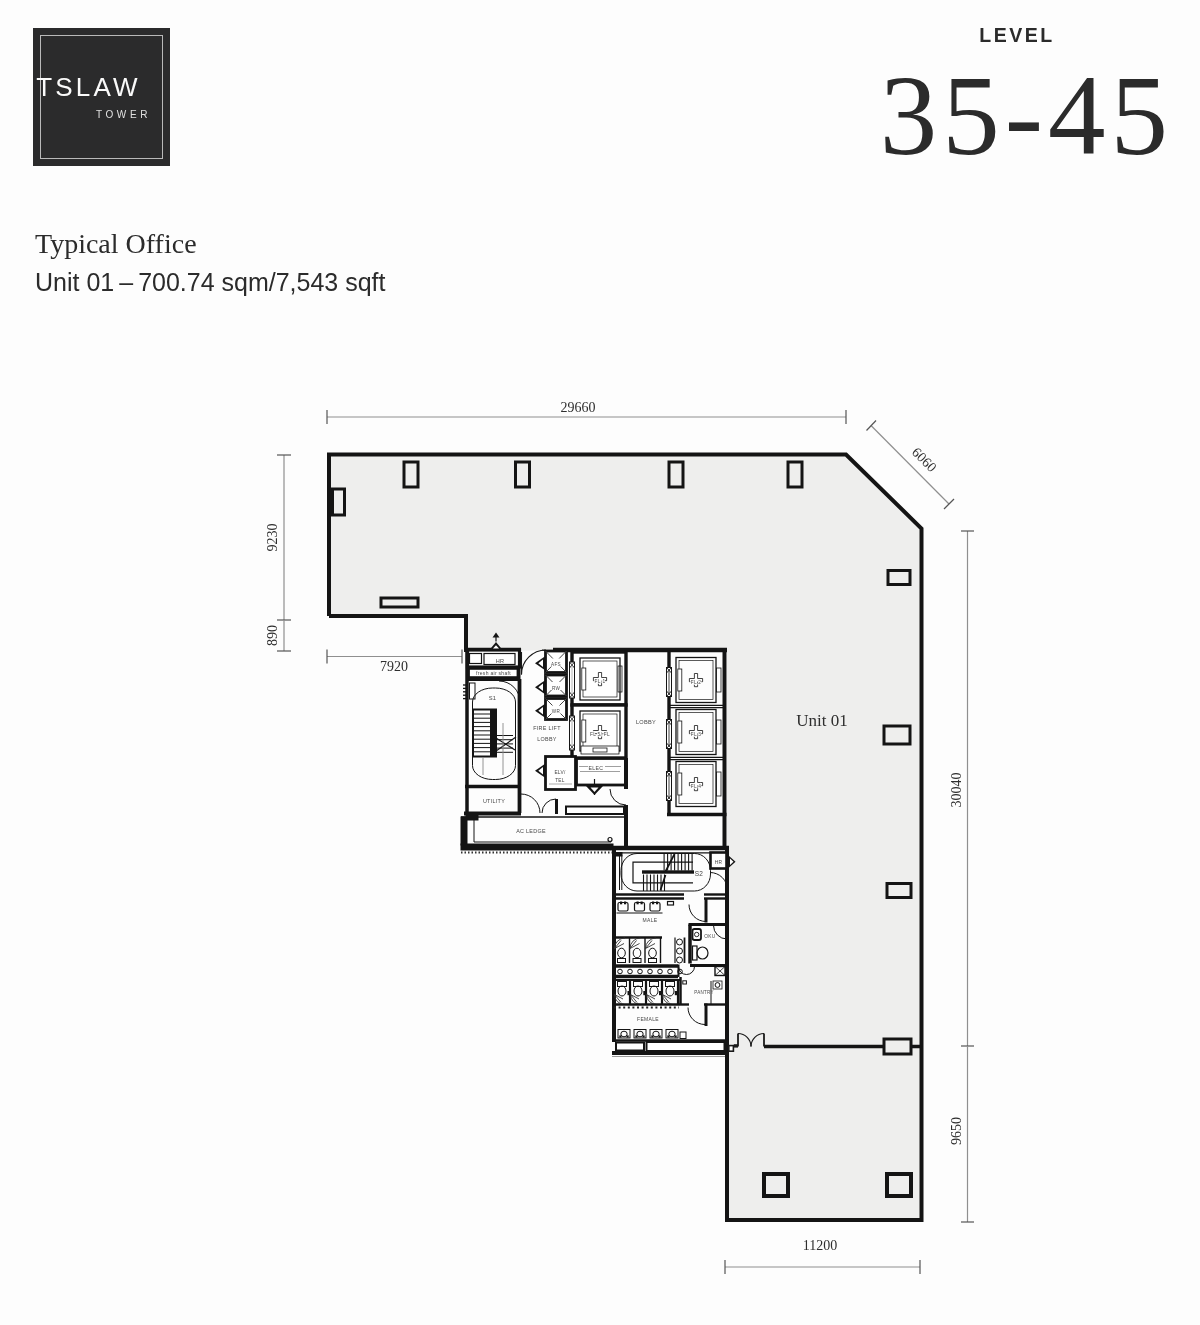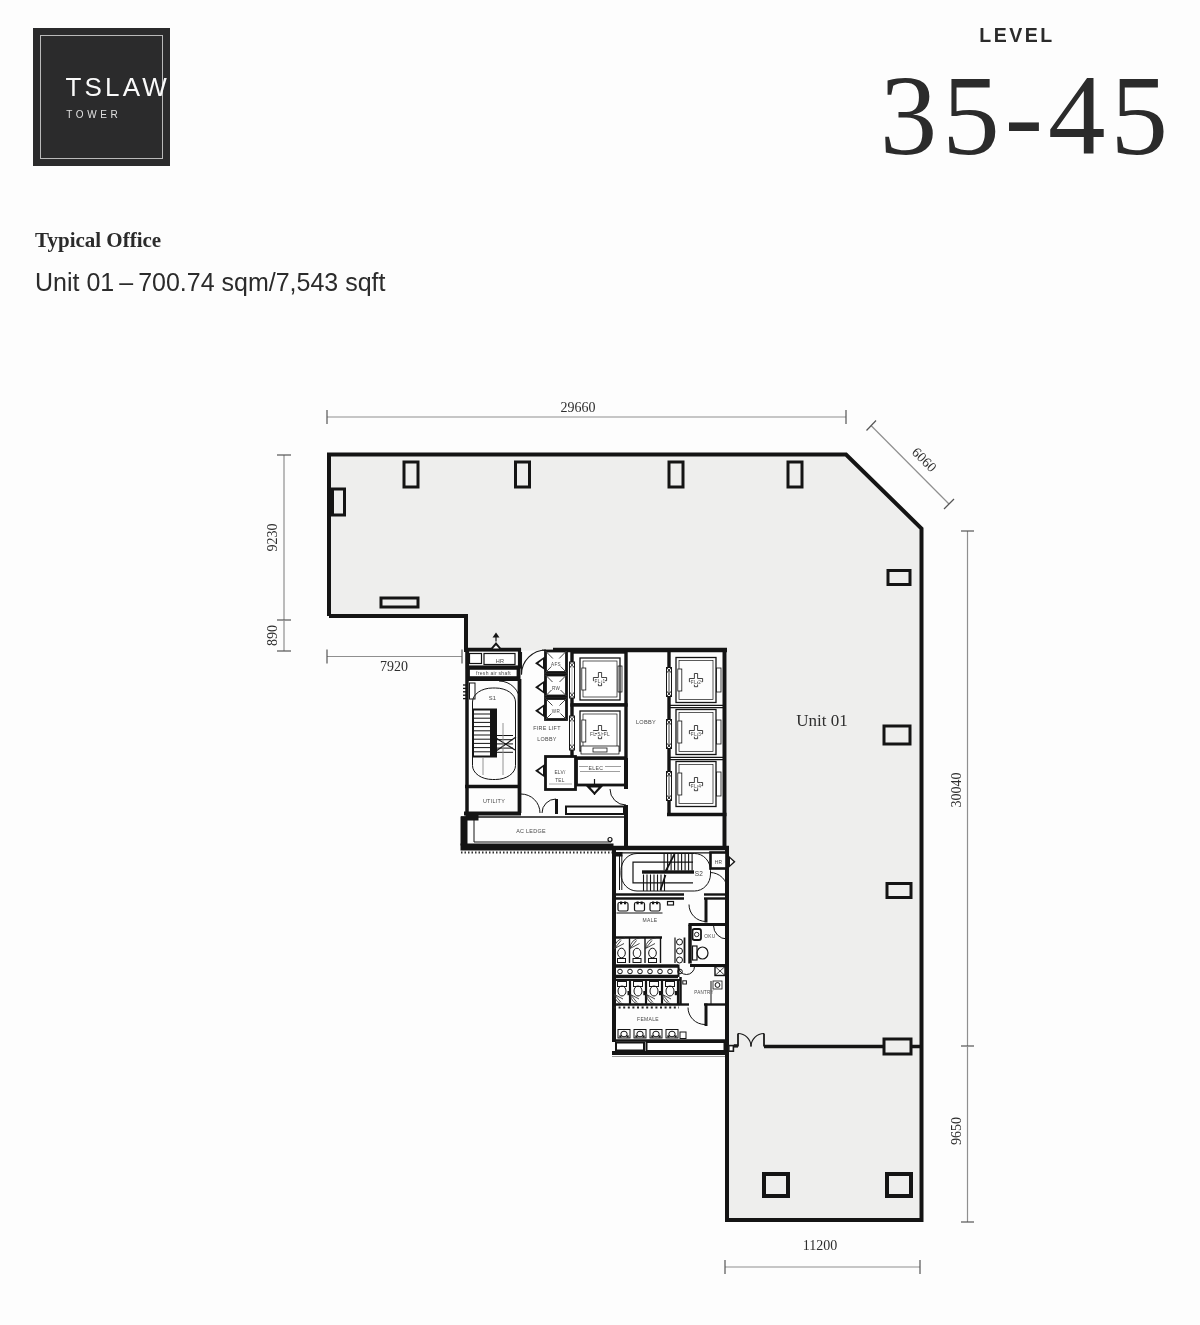--- a/index.html
+++ b/index.html
@@ -9,28 +9,28 @@
 svg{position:absolute;left:0;top:0}
 svg text{font-family:"Liberation Sans",sans-serif;fill:#2e2e2e}
 text.d{font-family:"Liberation Serif",serif;font-size:14px;fill:#2e2e2e}
 .lbl{letter-spacing:.3px;fill:#474747}
 </style>
 </head>
 <body>
 
 <div class="abs" style="left:33px;top:28px;width:137px;height:138px;background:#2b2b2c"></div>
 <div class="abs" style="left:40px;top:35px;width:121px;height:122px;border:1px solid #b9b9b9"></div>
-<div class="abs" style="left:33px;top:72px;width:137px;text-align:right;color:#fafafa;font-size:26px;letter-spacing:3.2px;text-indent:3.2px">TSLAW</div>
-<div class="abs" style="left:33px;top:109px;width:118px;text-align:center;color:#e0e0e0;font-size:10px;letter-spacing:3.6px;text-indent:3.6px">TOWER</div>
+<div class="abs" style="left:33px;top:72px;width:137px;text-align:left;color:#fafafa;font-size:26px;letter-spacing:3.2px;text-indent:3.2px">TSLAW</div>
+<div class="abs" style="left:33px;top:109px;width:118px;text-align:right;color:#e0e0e0;font-size:10px;letter-spacing:3.6px;text-indent:3.6px">TOWER</div>
 
 <div class="abs" style="left:867px;top:24px;width:300px;text-align:center;font-weight:bold;font-size:19.5px;letter-spacing:2.5px;margin-right:-3px">LEVEL</div>
 
 <div class="abs" style="left:663px;top:36px;width:510px;text-align:right;font-family:'Liberation Serif',serif;font-size:115px;line-height:1;letter-spacing:5px;margin-top:22px;margin-right:-5px">35-45</div>
 
-<div class="abs" style="left:35px;top:228px;font-family:'Liberation Serif',serif;font-weight:bold;font-size:21px">Typical Office</div>
+<div class="abs" style="left:35px;top:228px;font-family:'Liberation Serif',serif;font-weight:normal;font-size:28px">Typical Office</div>
 
 <div class="abs" style="left:35px;top:268px;font-family:Liberation Sans, sans-serif;font-size:25px">Unit 01 – 700.74 sqm/7,543 sqft</div>
 <svg width="1200" height="1325" viewBox="0 0 1200 1325">
 
 <polygon points="329,454.5 846,454.5 921.5,528.5 921.5,1220 727,1220 727,650.5 466,650.5 466,616 329,616" fill="#eeeeed"></polygon>
 
 <path d="M329,616 L329,454.5 L846,454.5 L921.5,528.5 L921.5,1220 L727,1220 L727,1052" fill="none" stroke="#141414" stroke-width="4"></path>
 
 <path d="M329,616 L466,616 L466,652" fill="none" stroke="#141414" stroke-width="4"></path>
 

